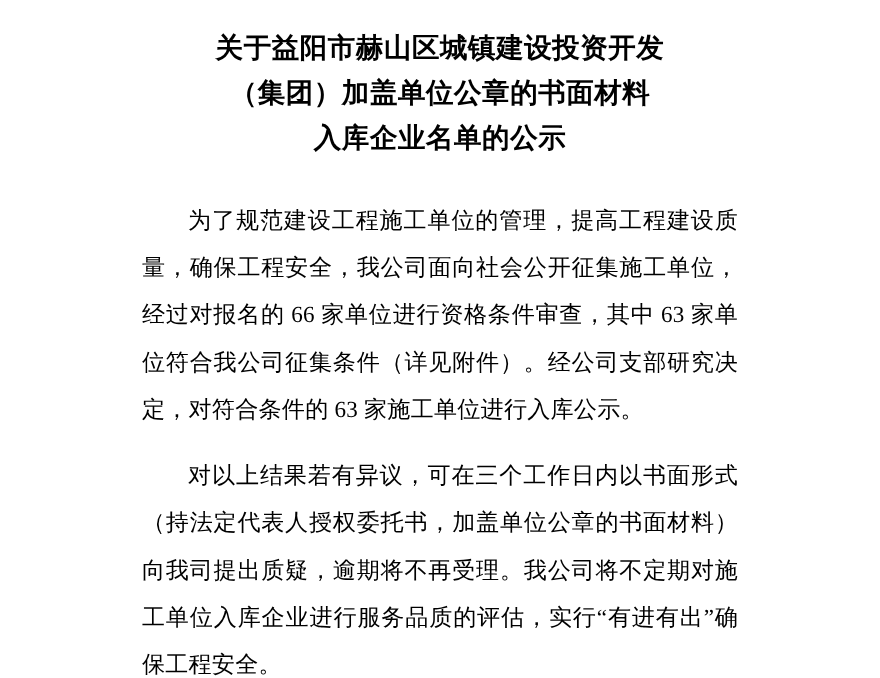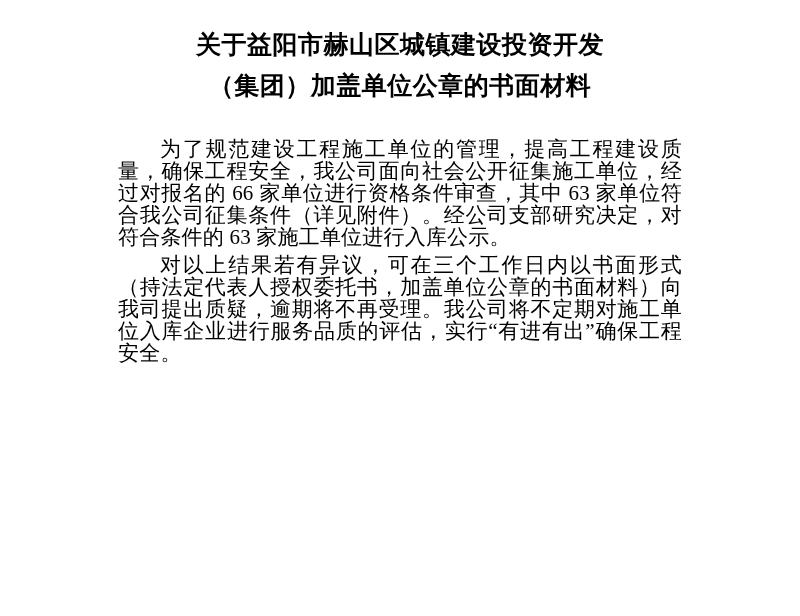--- a/index.html
+++ b/index.html
@@ -32,39 +32,40 @@
   }
   .doc-title .tline {
     display: block;
     white-space: nowrap;
   }
   .body-text {
     margin-top: 32px;
   }
   .para {
     font-size: 21px;
-    line-height: 22px;
+    line-height: 43px;
     text-align: justify;
     text-justify: inter-ideograph;
-    margin: 6px;
+    margin: 17px;
     text-indent: 2em;
     letter-spacing: 0.2px;
   }
   .para + .para {
     margin-top: 0;
   }
 </style>
 </head>
 <body>
 
 <div class="page">
 
   <h1 class="doc-title">
     <span class="tline">关于益阳市赫山区城镇建设投资开发</span>
     <span class="tline">（集团）加盖单位公章的书面材料</span>
+    <span class="tline">入库企业名单的公示</span>
   </h1>
 
   <div class="body-text">
     <p class="para">为了规范建设工程施工单位的管理，提高工程建设质量，确保工程安全，我公司面向社会公开征集施工单位，经过对报名的 66 家单位进行资格条件审查，其中 63 家单位符合我公司征集条件（详见附件）。经公司支部研究决定，对符合条件的 63 家施工单位进行入库公示。</p>
     <p class="para">对以上结果若有异议，可在三个工作日内以书面形式（持法定代表人授权委托书，加盖单位公章的书面材料）向我司提出质疑，逾期将不再受理。我公司将不定期对施工单位入库企业进行服务品质的评估，实行“有进有出”确保工程安全。</p>
   </div>
 
 </div>
 
 </body></html>

